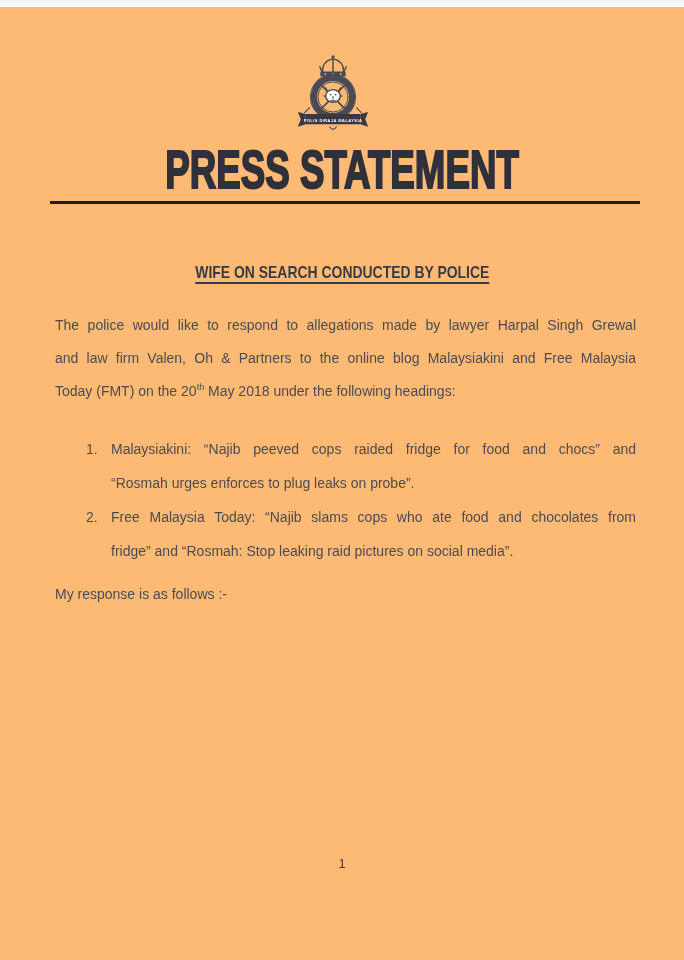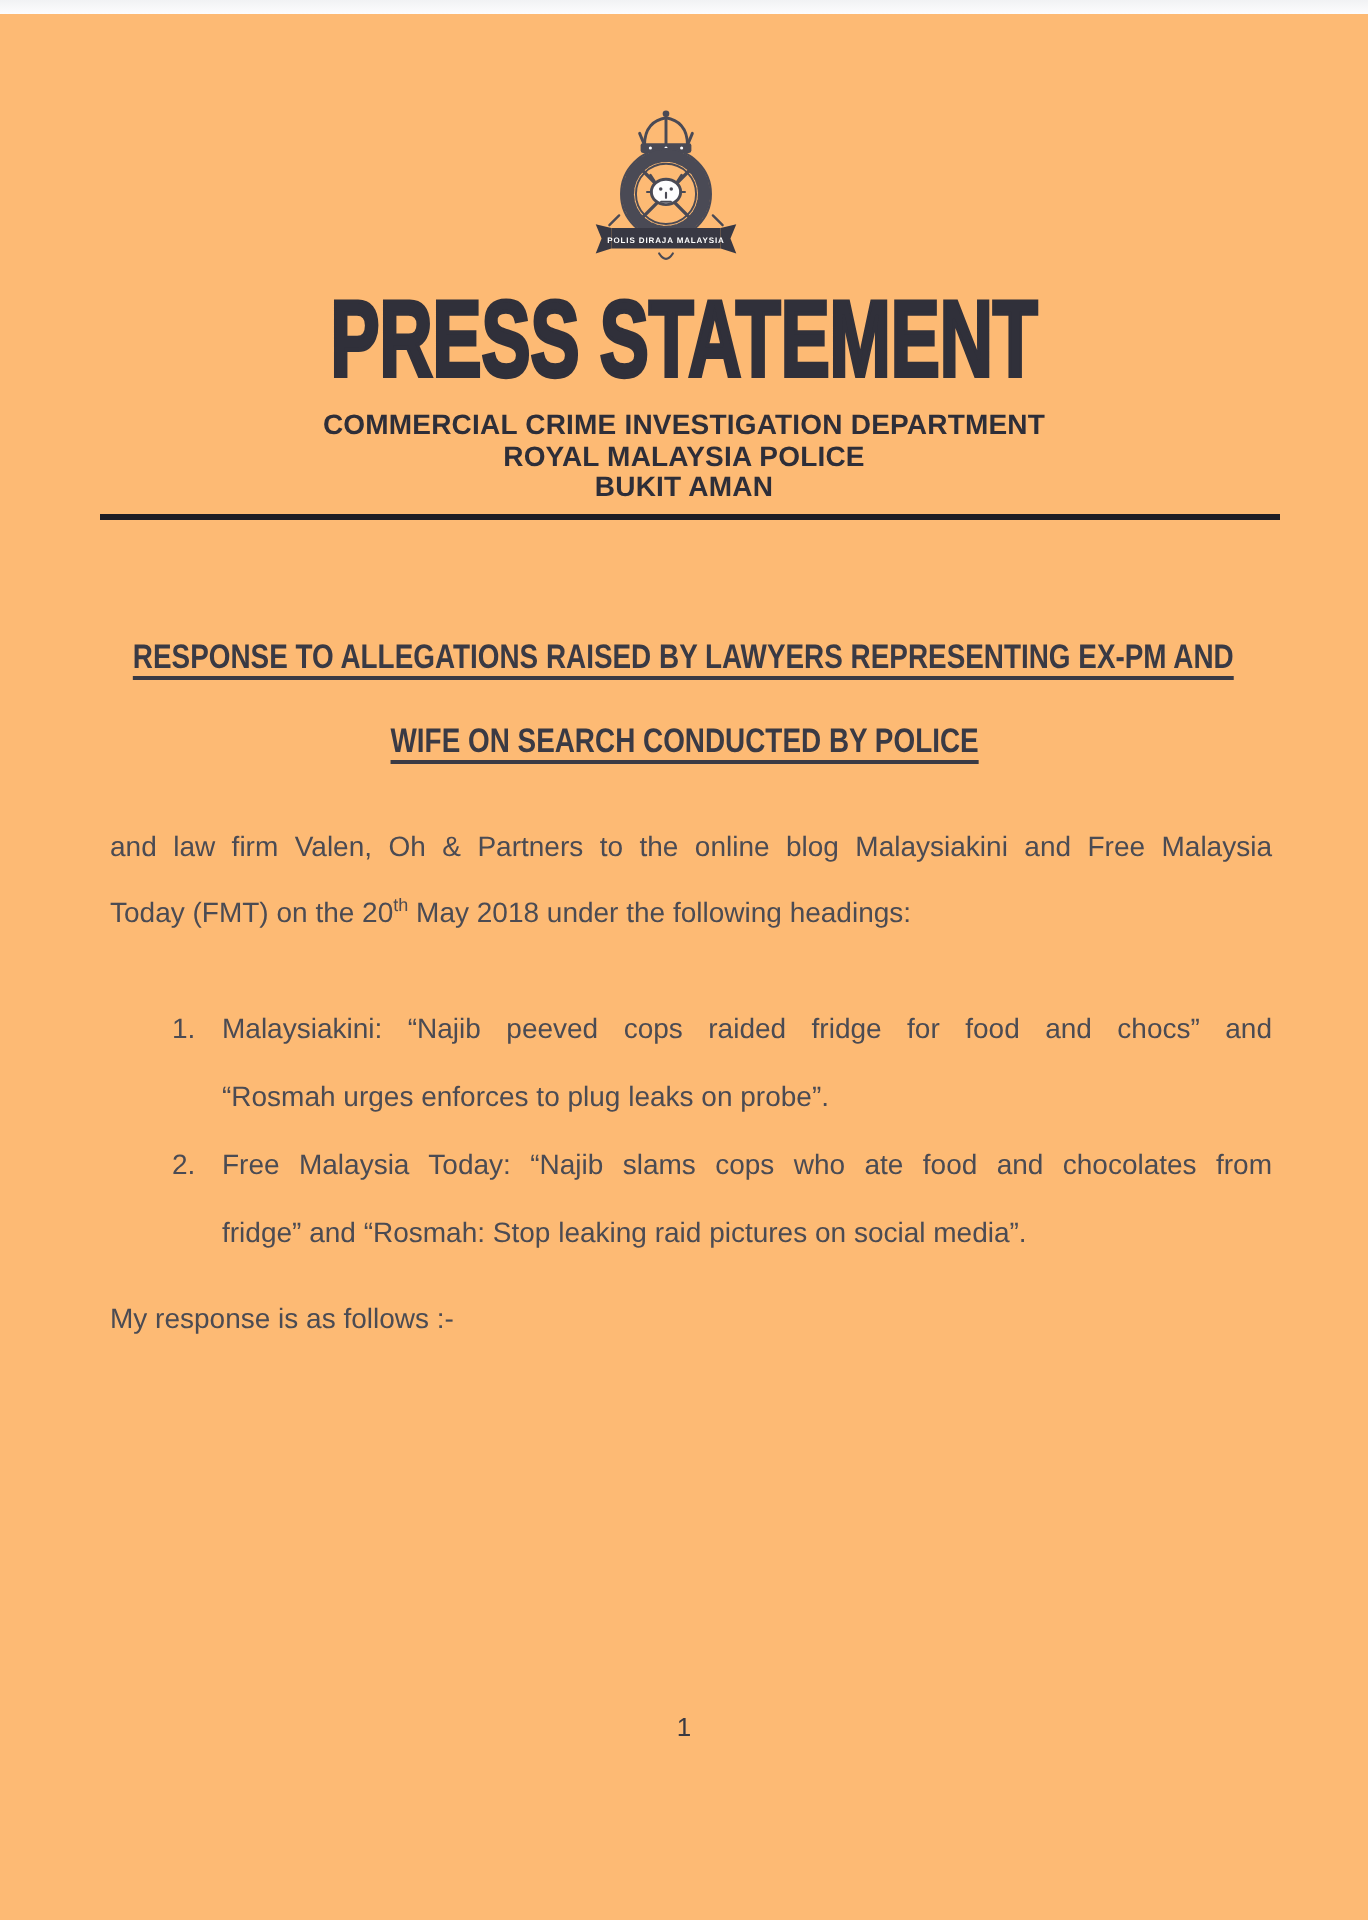--- a/index.html
+++ b/index.html
@@ -115,37 +115,32 @@
         <text x="42" y="71.3" text-anchor="middle" font-size="4.1" font-weight="bold" letter-spacing="0.45" fill="#ffffff" stroke="none">POLIS DIRAJA MALAYSIA</text>
         <path d="M38.5 76.5 q3.5 5.5 7 0" stroke-width="1.1"></path>
       </g>
     </svg>
   </div>
 
   <div class="title-wrap">
     <span class="title-text">PRESS STATEMENT</span>
   </div>
 
-  <div class="dept">
-    <div>COMMERCIAL CRIME INVESTIGATION DEPARTMENT</div>
-    <div>ROYAL MALAYSIA POLICE</div>
-    <div>BUKIT AMAN</div>
-  </div>
 
 
   <div class="rule"></div>
 
   <div class="heading">
-    <span class="hline"><span>RESPONSE TO ALLEGATIONS RAISED BY LAWYERS REPRESENTING EX-PM AND</span></span>
     <span class="hline"><span>WIFE ON SEARCH CONDUCTED BY POLICE</span></span>
   </div>
 
   <div class="body">
 
     <div class="para intro">
+      <span class="line jline">The police would like to respond to allegations made by lawyer Harpal Singh Grewal</span>
       <span class="line jline">and law firm Valen, Oh &amp; Partners to the online blog Malaysiakini and Free Malaysia</span>
       <span class="line lline"><span>Today (FMT) on the 20</span><sup>th</sup><span> May 2018 under the following headings:</span></span>
     </div>
 
     <div class="list">
       <div class="list-item">
         <span class="num">1.</span>
         <span class="line jline">Malaysiakini: “Najib peeved cops raided fridge for food and chocs” and</span>
         <span class="line lline">“Rosmah urges enforces to plug leaks on probe”.</span>
       </div>

